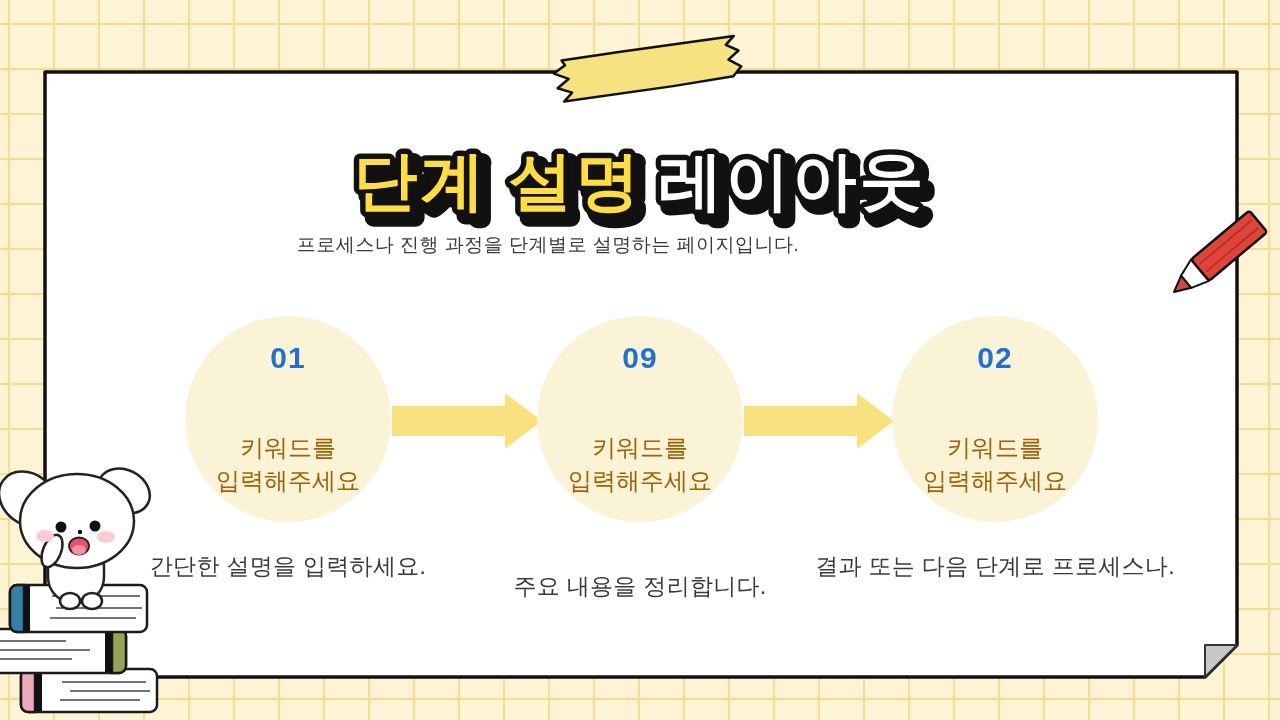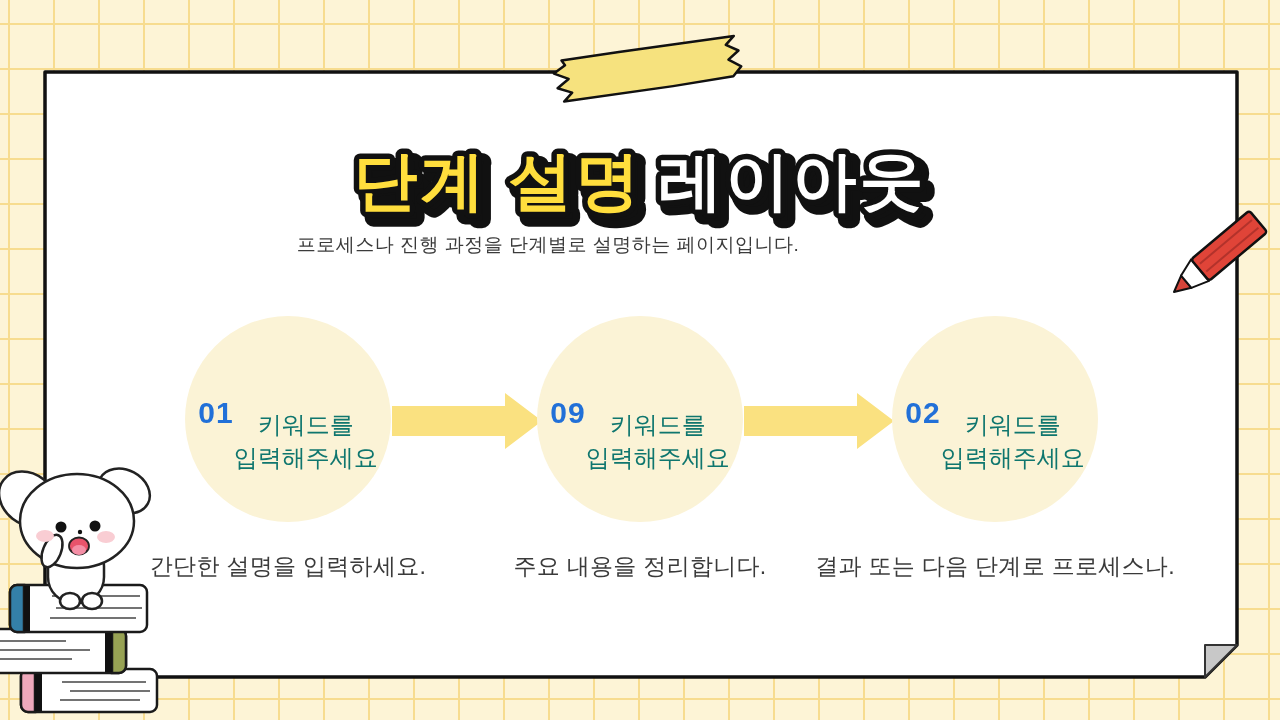--- a/index.html
+++ b/index.html
@@ -14,31 +14,31 @@
     font-family:"Liberation Sans","DejaVu Sans",sans-serif;
   }
   #scene-svg{position:absolute;left:0;top:0;z-index:1;}
   #title-svg{position:absolute;left:0;top:126px;z-index:2;}
   .subtitle{
     position:absolute;top:232px;left:0;width:1096px;text-align:center;
     font-size:19px;color:#3b3b3b;letter-spacing:.5px;z-index:2;
   }
   .step-circle{
     position:absolute;top:318px;width:206px;height:206px;border-radius:50%;
-    background:#FBF3D6;display:flex;flex-direction:row;align-items:center;
+    background:#FBF3D6;display:flex;flex-direction:column;align-items:center;
     justify-content:center;text-align:center;z-index:2;transform:translateY(-2px);
   }
   #circle-1{left:185px;} #circle-2{left:537px;} #circle-3{left:892px;}
   .step-number{color:#2170D8;font-size:30px;font-weight:bold;margin-bottom:12px;letter-spacing:1px;}
-  .step-keyword{font-size:24px;color:#0f766e;line-height:1.38;margin-top:44px;}
+  .step-keyword{font-size:24px;color:#a16207;line-height:1.38;margin-top:44px;}
   .step-caption{
     position:absolute;top:551px;width:380px;text-align:center;
     font-size:23px;color:#3a3a3a;z-index:2;letter-spacing:.3px;
   }
-  #caption-1{left:98px;} #caption-2{left:450px;} #caption-3{left:805px;}
+  #caption-1{left:98px;} #caption-2{left:450px;margin-top:20px;} #caption-3{left:805px;}
 </style>
 </head>
 <body>
 
 <svg id="scene-svg" width="1280" height="720" viewBox="0 0 1280 720">
 
   <path d="M45,72 L1237,72 L1237,645 L1205,677 L45,677 Z" fill="#FFFFFF" stroke="#111111" stroke-width="3.5" stroke-linejoin="round"></path>
 
   <path d="M1205,645 L1237,645 L1205,677 Z" fill="#C8C8C8" stroke="#333333" stroke-width="2" stroke-linejoin="round"></path>
 

